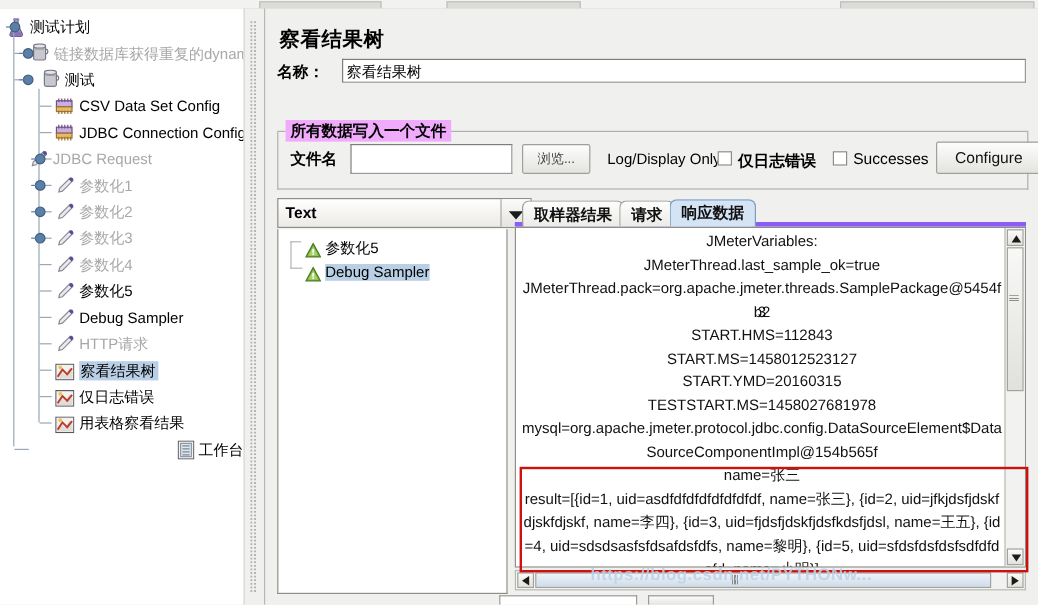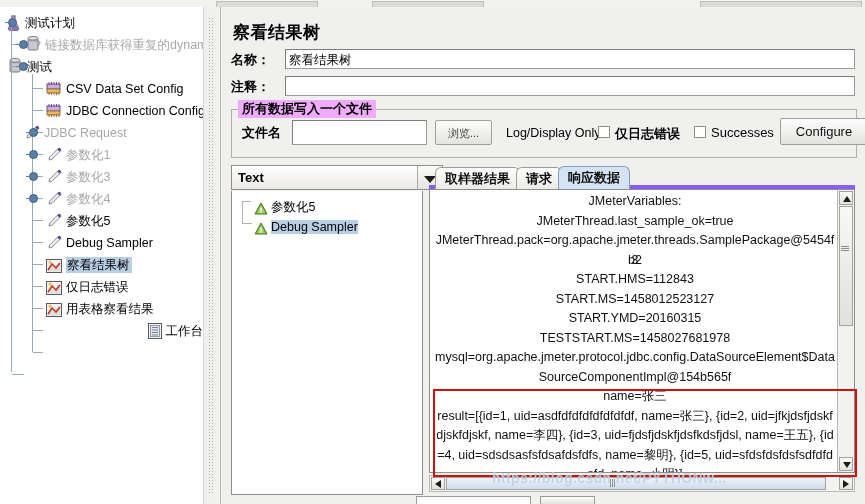--- a/index.html
+++ b/index.html
@@ -139,21 +139,21 @@
               <path d="M6 1h3v5l3.5 7a1.6 1.6 0 0 1-1.4 2.4H3.9A1.6 1.6 0 0 1 2.5 13L6 6z" fill="#b9a7d6" stroke="#6d5c92" stroke-width="1"></path>
               <rect x="5" y="0.5" width="5" height="1.6" fill="#8d7ab0"></rect>
               <path d="M4.2 11h6.6l1.3 2.4A1.3 1.3 0 0 1 11 15.2H4A1.3 1.3 0 0 1 2.9 13.4z" fill="#8a74b5"></path>
             </svg></span><span class="lbl">测试计划</span></div>
         <div class="node dim" style="padding-left: 26px;"><span class="ico ic-cup"><svg width="15" height="17" viewBox="0 0 15 17">
               <rect x="2" y="2" width="10" height="12" rx="1.5" fill="#c8c8ce" stroke="#7a7a86" stroke-width="1"></rect>
               <ellipse cx="7" cy="2.3" rx="5" ry="1.8" fill="#e3e3e8" stroke="#7a7a86" stroke-width="1"></ellipse>
               <path d="M12 5c2.5 0 2.5 4 0 4" fill="none" stroke="#7a7a86" stroke-width="1"></path>
               <rect x="3" y="4" width="8" height="1.3" fill="#9a9aa4"></rect>
             </svg></span><span class="lbl">链接数据库获得重复的dynamic -</span></div>
-        <div class="node" style="padding-left: 8px;"><span class="ico ic-cup"><svg width="15" height="17" viewBox="0 0 15 17">
+        <div class="node" style="padding-left: 35px;"><span class="ico ic-cup"><svg width="15" height="17" viewBox="0 0 15 17">
               <rect x="2" y="2" width="10" height="12" rx="1.5" fill="#c8c8ce" stroke="#7a7a86" stroke-width="1"></rect>
               <ellipse cx="7" cy="2.3" rx="5" ry="1.8" fill="#e3e3e8" stroke="#7a7a86" stroke-width="1"></ellipse>
               <path d="M12 5c2.5 0 2.5 4 0 4" fill="none" stroke="#7a7a86" stroke-width="1"></path>
               <rect x="3" y="4" width="8" height="1.3" fill="#9a9aa4"></rect>
             </svg></span><span class="lbl">测试</span></div>
         <div class="node" style="padding-left: 46px;"><span class="ico ic-csv"><svg width="16" height="15" viewBox="0 0 16 15">
               <rect x="1" y="3" width="13" height="5" fill="#c9aee0" stroke="#6d4f8a" stroke-width="1"></rect>
               <rect x="1" y="8" width="13" height="4" fill="#e8b96a" stroke="#9c7430" stroke-width="1"></rect>
               <g stroke="#6d4f8a" stroke-width="1">
                 <line x1="3" y1="1" x2="3" y2="4"></line>
@@ -192,33 +192,41 @@
               <path d="M12.5 1.2l2.3 2.3-8.8 8.8-3 0.7 0.7-3z" fill="#e9e9ef" stroke="#8b8b96" stroke-width="1"></path>
               <path d="M11.3 2.4l2.3 2.3 1-1a1.6 1.6 0 0 0-2.3-2.3z" fill="#5f4a96"></path>
             </svg></span><span class="lbl">JDBC Request</span></div>
         <div class="node dim" style="padding-left: 46px;"><span class="ico ic-pen"><svg width="16" height="16" viewBox="0 0 16 16">
               <path d="M12.5 1.2l2.3 2.3-8.8 8.8-3 0.7 0.7-3z" fill="#e9e9ef" stroke="#8b8b96" stroke-width="1"></path>
               <path d="M11.3 2.4l2.3 2.3 1-1a1.6 1.6 0 0 0-2.3-2.3z" fill="#5f4a96"></path>
             </svg></span><span class="lbl">参数化1</span></div>
         <div class="node dim" style="padding-left: 46px;"><span class="ico ic-pen"><svg width="16" height="16" viewBox="0 0 16 16">
               <path d="M12.5 1.2l2.3 2.3-8.8 8.8-3 0.7 0.7-3z" fill="#e9e9ef" stroke="#8b8b96" stroke-width="1"></path>
               <path d="M11.3 2.4l2.3 2.3 1-1a1.6 1.6 0 0 0-2.3-2.3z" fill="#5f4a96"></path>
+            </svg></span><span class="lbl">参数化2</span></div>
+        <div class="node dim" style="padding-left: 46px;"><span class="ico ic-pen"><svg width="16" height="16" viewBox="0 0 16 16">
+              <path d="M12.5 1.2l2.3 2.3-8.8 8.8-3 0.7 0.7-3z" fill="#e9e9ef" stroke="#8b8b96" stroke-width="1"></path>
+              <path d="M11.3 2.4l2.3 2.3 1-1a1.6 1.6 0 0 0-2.3-2.3z" fill="#5f4a96"></path>
             </svg></span><span class="lbl">参数化3</span></div>
         <div class="node dim" style="padding-left: 46px;"><span class="ico ic-pen"><svg width="16" height="16" viewBox="0 0 16 16">
               <path d="M12.5 1.2l2.3 2.3-8.8 8.8-3 0.7 0.7-3z" fill="#e9e9ef" stroke="#8b8b96" stroke-width="1"></path>
               <path d="M11.3 2.4l2.3 2.3 1-1a1.6 1.6 0 0 0-2.3-2.3z" fill="#5f4a96"></path>
             </svg></span><span class="lbl">参数化4</span></div>
         <div class="node" style="padding-left: 46px;"><span class="ico ic-pen"><svg width="16" height="16" viewBox="0 0 16 16">
               <path d="M12.5 1.2l2.3 2.3-8.8 8.8-3 0.7 0.7-3z" fill="#e9e9ef" stroke="#8b8b96" stroke-width="1"></path>
               <path d="M11.3 2.4l2.3 2.3 1-1a1.6 1.6 0 0 0-2.3-2.3z" fill="#5f4a96"></path>
             </svg></span><span class="lbl">参数化5</span></div>
         <div class="node" style="padding-left: 46px;"><span class="ico ic-pen"><svg width="16" height="16" viewBox="0 0 16 16">
               <path d="M12.5 1.2l2.3 2.3-8.8 8.8-3 0.7 0.7-3z" fill="#e9e9ef" stroke="#8b8b96" stroke-width="1"></path>
               <path d="M11.3 2.4l2.3 2.3 1-1a1.6 1.6 0 0 0-2.3-2.3z" fill="#5f4a96"></path>
             </svg></span><span class="lbl">Debug Sampler</span></div>
+        <div class="node dim" style="padding-left: 46px;"><span class="ico ic-pen"><svg width="16" height="16" viewBox="0 0 16 16">
+              <path d="M12.5 1.2l2.3 2.3-8.8 8.8-3 0.7 0.7-3z" fill="#e9e9ef" stroke="#8b8b96" stroke-width="1"></path>
+              <path d="M11.3 2.4l2.3 2.3 1-1a1.6 1.6 0 0 0-2.3-2.3z" fill="#5f4a96"></path>
+            </svg></span><span class="lbl">HTTP请求</span></div>
         <div class="node" style="padding-left: 46px;"><span class="ico ic-tree"><svg width="16" height="14" viewBox="0 0 16 14">
               <rect x="0.5" y="0.5" width="15" height="13" fill="#f4f2ee" stroke="#5a5a64" stroke-width="1"></rect>
               <path d="M1.5 11.5 L5 6 L8 9.5 L12 3.5 L14.5 7.5 L14.5 12.5 L1.5 12.5Z" fill="#e0ddd6"></path>
               <path d="M2 11 L6 5 L10 9 L14 4" fill="none" stroke="#c0392b" stroke-width="1.6"></path>
               <circle cx="4.2" cy="3.2" r="1.6" fill="#e8c35a"></circle>
             </svg></span><span class="lbl sel">察看结果树</span></div>
         <div class="node" style="padding-left: 46px;"><span class="ico ic-tree"><svg width="16" height="14" viewBox="0 0 16 14">
               <rect x="0.5" y="0.5" width="15" height="13" fill="#f4f2ee" stroke="#5a5a64" stroke-width="1"></rect>
               <path d="M1.5 11.5 L5 6 L8 9.5 L12 3.5 L14.5 7.5 L14.5 12.5 L1.5 12.5Z" fill="#e0ddd6"></path>
               <path d="M2 11 L6 5 L10 9 L14 4" fill="none" stroke="#c0392b" stroke-width="1.6"></path>
@@ -288,24 +296,20 @@
 
   <div class="right">
 
     <div class="panel-title">察看结果树</div>
 
     <div class="row" style="top:42px;width:624px;">
       <span class="rlbl">名称：</span>
       <div class="txtfield" style="left:54px;top:0;width:570px;">察看结果树</div>
     </div>
 
-    <div class="row" style="top:69px;width:624px;">
-      <span class="rlbl">注释：</span>
-      <div class="txtfield" style="left:54px;top:0;width:570px;"></div>
-    </div>
 
     <div class="group">
       <div class="gtop-l"></div>
       <div class="gtop-r"></div>
       <div class="gtitle">所有数据写入一个文件</div>
 
       <span style="position:absolute;left:10px;top:15px;font-weight:bold;font-size:13px;">文件名</span>
       <div class="txtfield" style="left:60px;top:11px;width:135px;height:25px;line-height:25px;" placeholder=""></div>
       <div class="btn small" style="position:absolute;left:203px;top:11px;width:57px;height:25px;line-height:24px;">浏览...</div>
 

